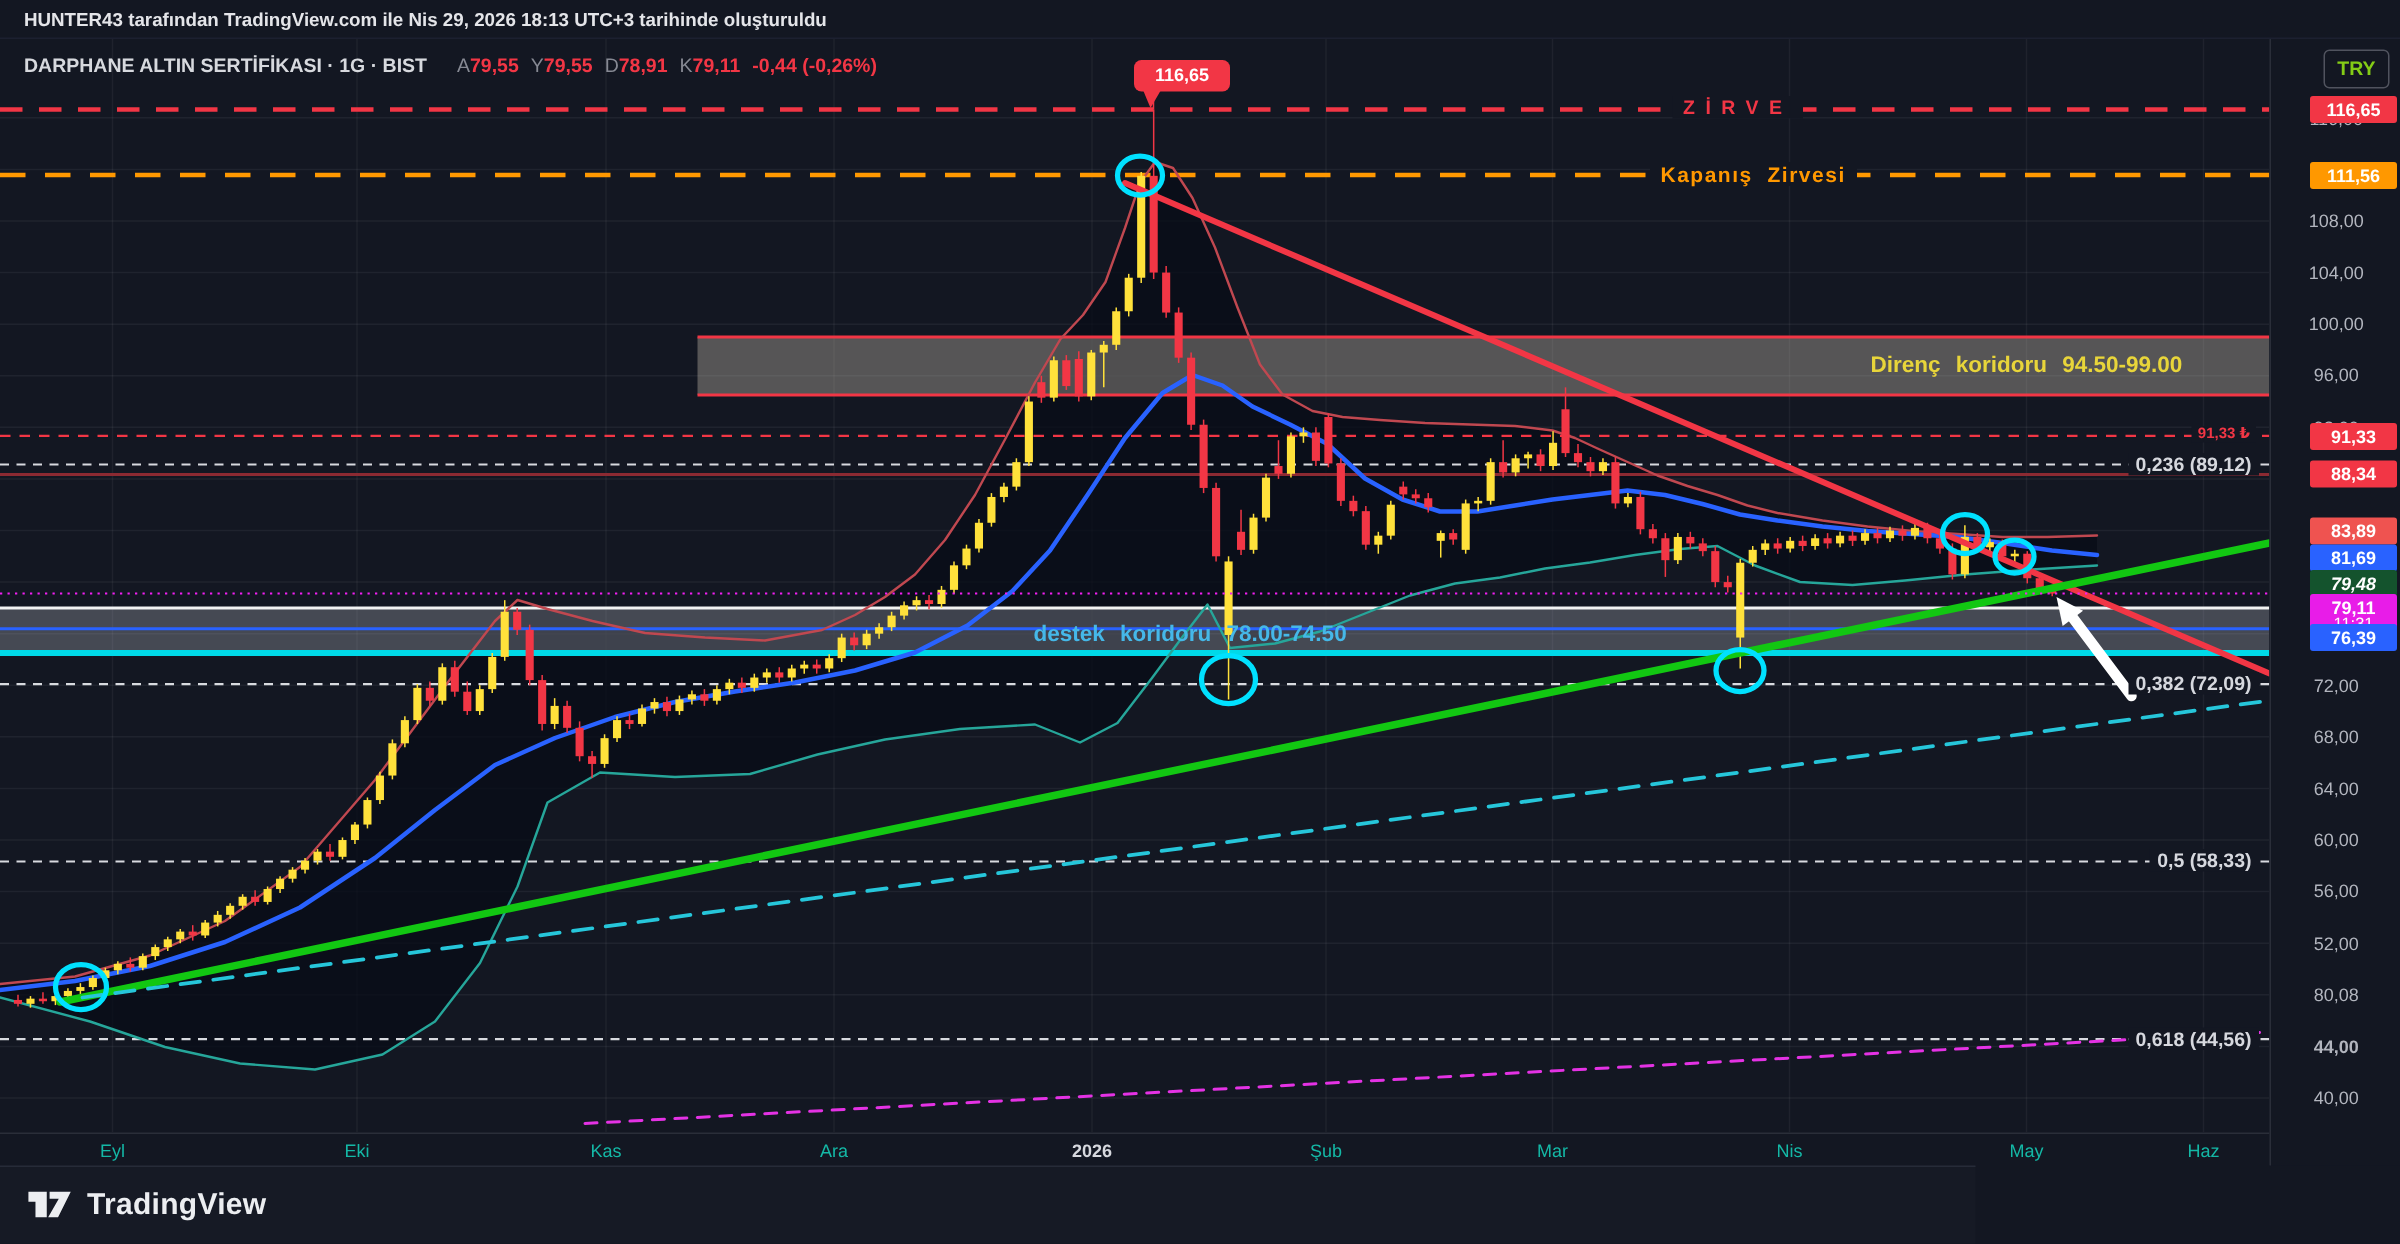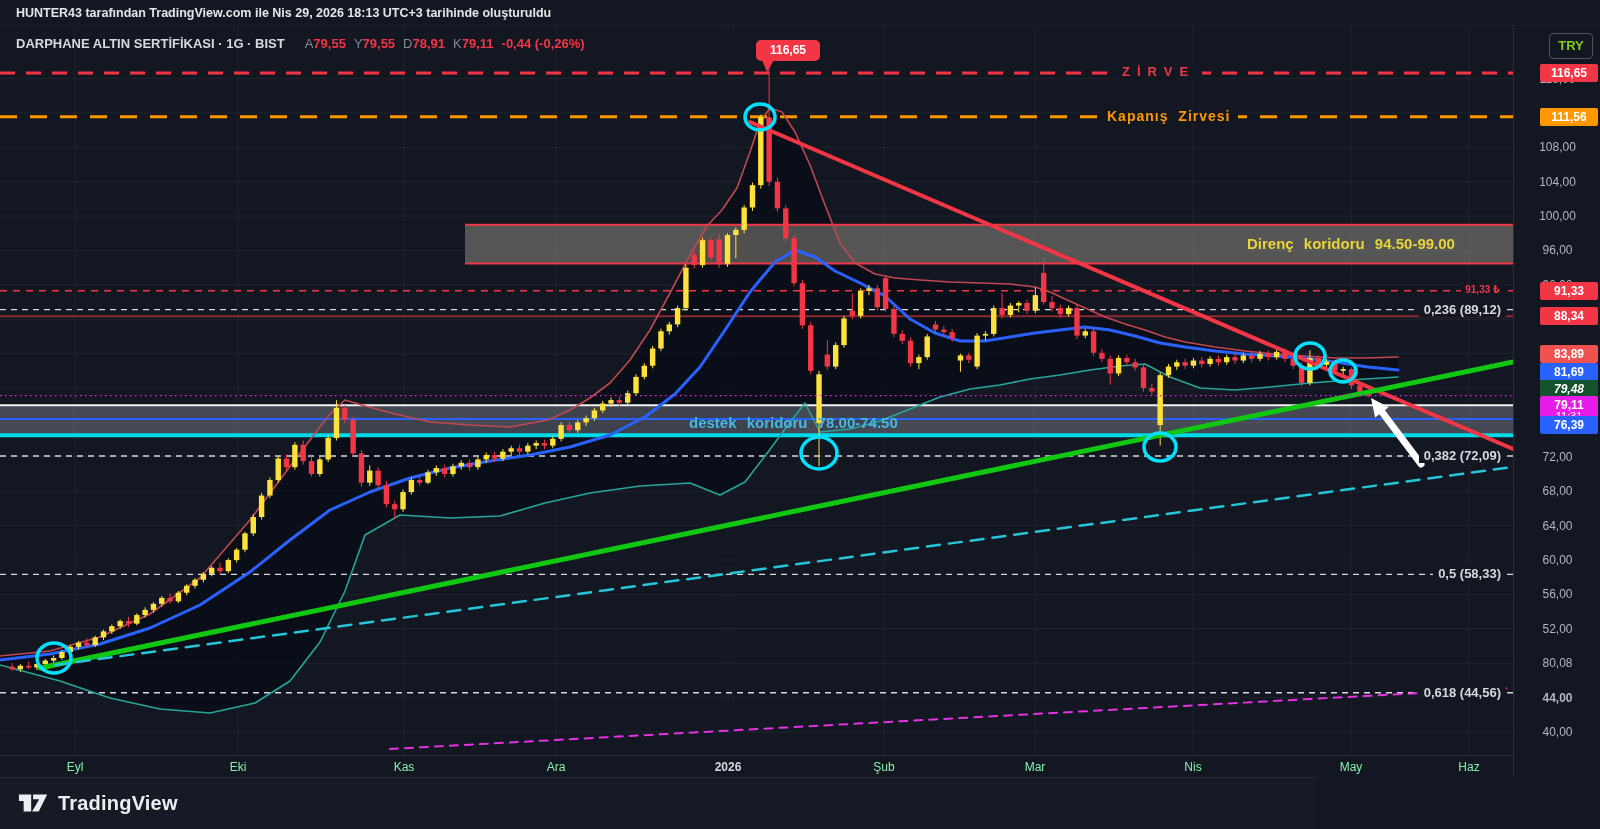--- a/index.html
+++ b/index.html
@@ -34,21 +34,21 @@
               border-left:1px solid #2a2e39;z-index:15;}
   .ptick{position:absolute;left:0;width:100%;text-align:center;color:#b2b5be;font-size:12px;}
   .pbadge{position:absolute;left:26px;width:58px;border-radius:2px;color:#fff;font-size:12px;
           font-weight:600;text-align:center;line-height:18px;height:18px;}
   .pbadge .sub{display:block;font-size:11px;line-height:11px;margin-top:-3px;font-weight:400;}
   #try-btn{position:absolute;left:35px;top:7px;width:42px;height:24px;border:1px solid #50535e;
            border-radius:4px;color:#84cc16;font-size:13px;font-weight:600;text-align:center;
            line-height:24px;cursor:pointer;}
   #time-axis{position:absolute;left:0;top:755px;width:1513px;height:22px;background:#131722;
              border-top:1px solid #2a2e39;z-index:14;}
-  .mtick{position:absolute;top:4px;transform:translateX(-50%);color:#86efac;font-size:12px;}
+  .mtick{position:absolute;top:4px;transform:translateX(-50%);color:#14b8a6;font-size:12px;}
   .mtick.year{color:#d6d8de;font-weight:700;}
   #footer{position:absolute;left:0;top:777px;width:1317px;height:52px;background:#161a25;
           border-top:1px solid #262b38;z-index:16;}
   #logo{position:absolute;left:18px;top:13px;display:flex;align-items:center;}
   #logo span{color:#eceef1;font-size:20px;font-weight:700;margin-left:8px;letter-spacing:0.2px;}
 </style>
 </head>
 <body>
 
 <div id="topbar">

